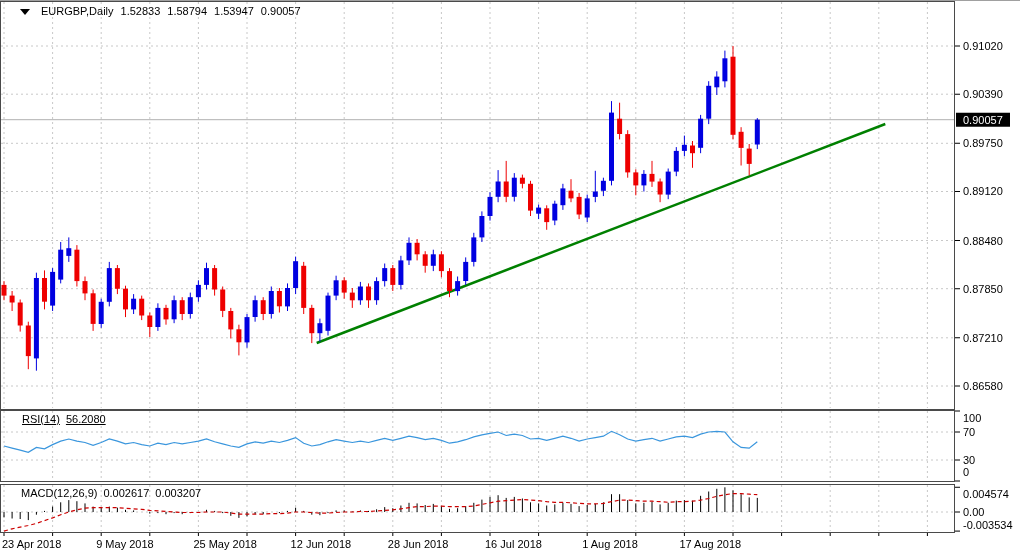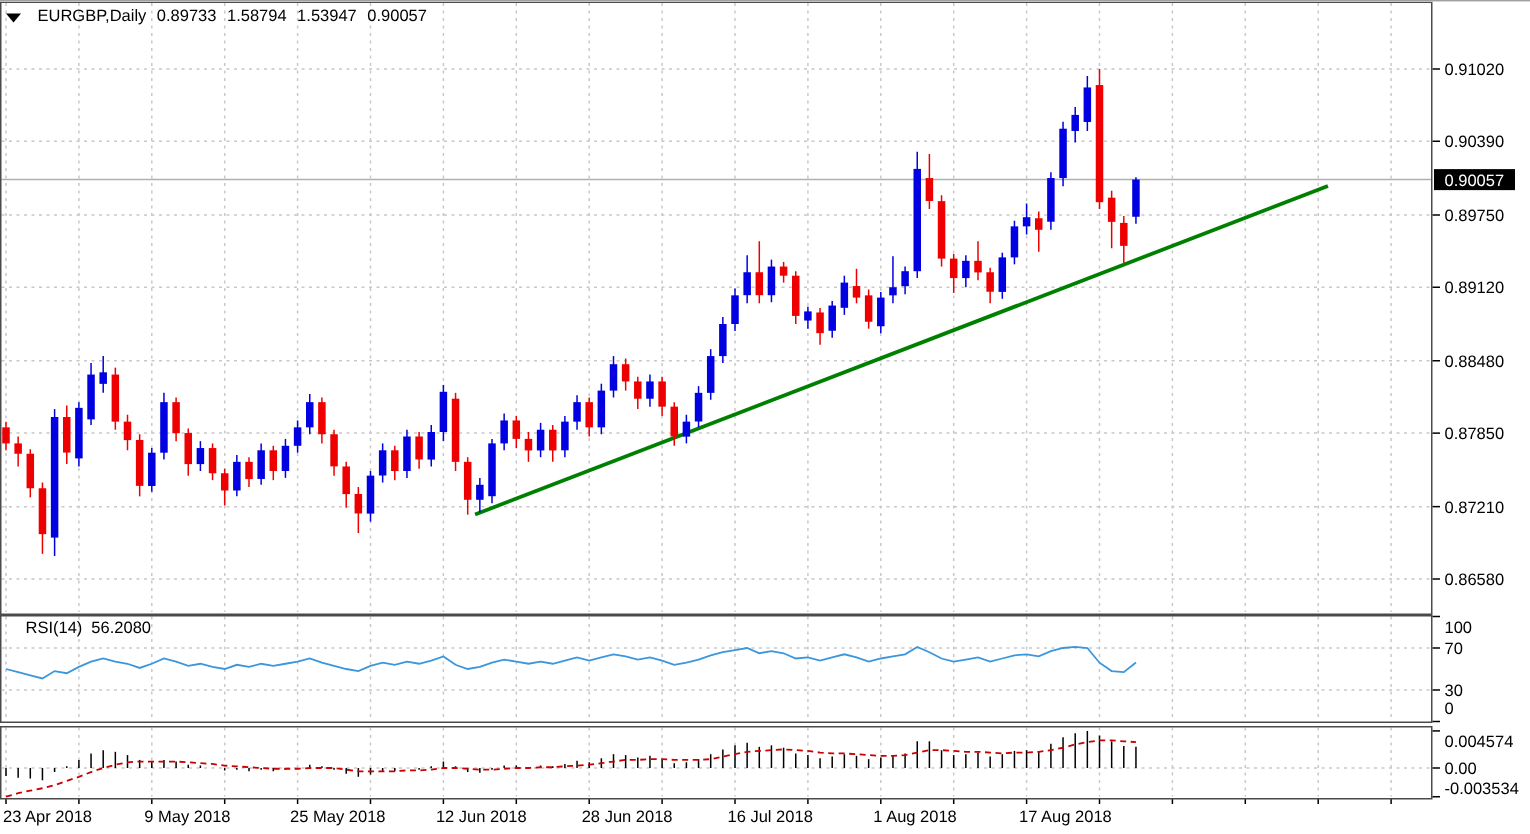--- a/index.html
+++ b/index.html
@@ -5,25 +5,25 @@
   html,body{margin:0;padding:0;background:#e8e8e8;}
   .chart-window{
     position:relative;
     width:1020px;height:556px;
     background:#ffffff;
     font-family:"Liberation Sans",sans-serif;
     overflow:hidden;
     border-top:1px solid #a0a0a0;
   }
   svg{position:absolute;left:0;top:0;}
-  .overlay{position:absolute;font-size:11px;color:#000;white-space:nowrap;line-height:13px;}
+  .overlay{position:absolute;font-size:11px;color:#000;white-space:nowrap;line-height:13px;margin-left:16px;}
   .legend{left:4px;top:4px;display:flex;align-items:center;gap:7px;}
   .tri{display:inline-block;width:0;height:0;border-left:5px solid transparent;
        border-right:5px solid transparent;border-top:6px solid #000;margin-right:4px;}
-  .rsi-label{left:17px;top:412px;}
+  .rsi-label{left:6px;top:412px;text-decoration:underline;}
   .macd-label{left:5px;top:486px;}
   .num{margin-left:6px;}
 </style>
 </head>
 <body>
 
 <div class="chart-window">
   <svg id="chart-svg" width="1020" height="556">
       <rect x="0" y="0" width="1020" height="556" fill="#ffffff"></rect>
       <line x1="4.0" y1="1" x2="4.0" y2="407" stroke="#c8c8c8" stroke-width="1" stroke-dasharray="2 3"></line>
@@ -444,23 +444,26 @@
       <text x="290.59999999999997" y="547" font-size="11" font-family="&quot;Liberation Sans&quot;,sans-serif" fill="#000" text-anchor="start">12 Jun 2018</text>
       <text x="387.79999999999995" y="547" font-size="11" font-family="&quot;Liberation Sans&quot;,sans-serif" fill="#000" text-anchor="start">28 Jun 2018</text>
       <text x="485" y="547" font-size="11" font-family="&quot;Liberation Sans&quot;,sans-serif" fill="#000" text-anchor="start">16 Jul 2018</text>
       <text x="582.1999999999999" y="547" font-size="11" font-family="&quot;Liberation Sans&quot;,sans-serif" fill="#000" text-anchor="start">1 Aug 2018</text>
       <text x="679.4" y="547" font-size="11" font-family="&quot;Liberation Sans&quot;,sans-serif" fill="#000" text-anchor="start">17 Aug 2018</text>
     </svg>
 
   <div class="overlay legend">
     <span class="tri"></span>
     <span>EURGBP,Daily</span>
-    <span>0.89733</span>
+    <span>1.52833</span>
     <span>1.58794</span>
     <span>1.53947</span>
     <span>0.90057</span>
   </div>
 
   <div class="overlay rsi-label">
     <span>RSI(14)</span><span class="num">56.2080</span>
   </div>
 
+  <div class="overlay macd-label">
+    <span>MACD(12,26,9)</span><span class="num">0.002617</span><span class="num">0.003207</span>
+  </div>
 </div>
 
 </body></html>

